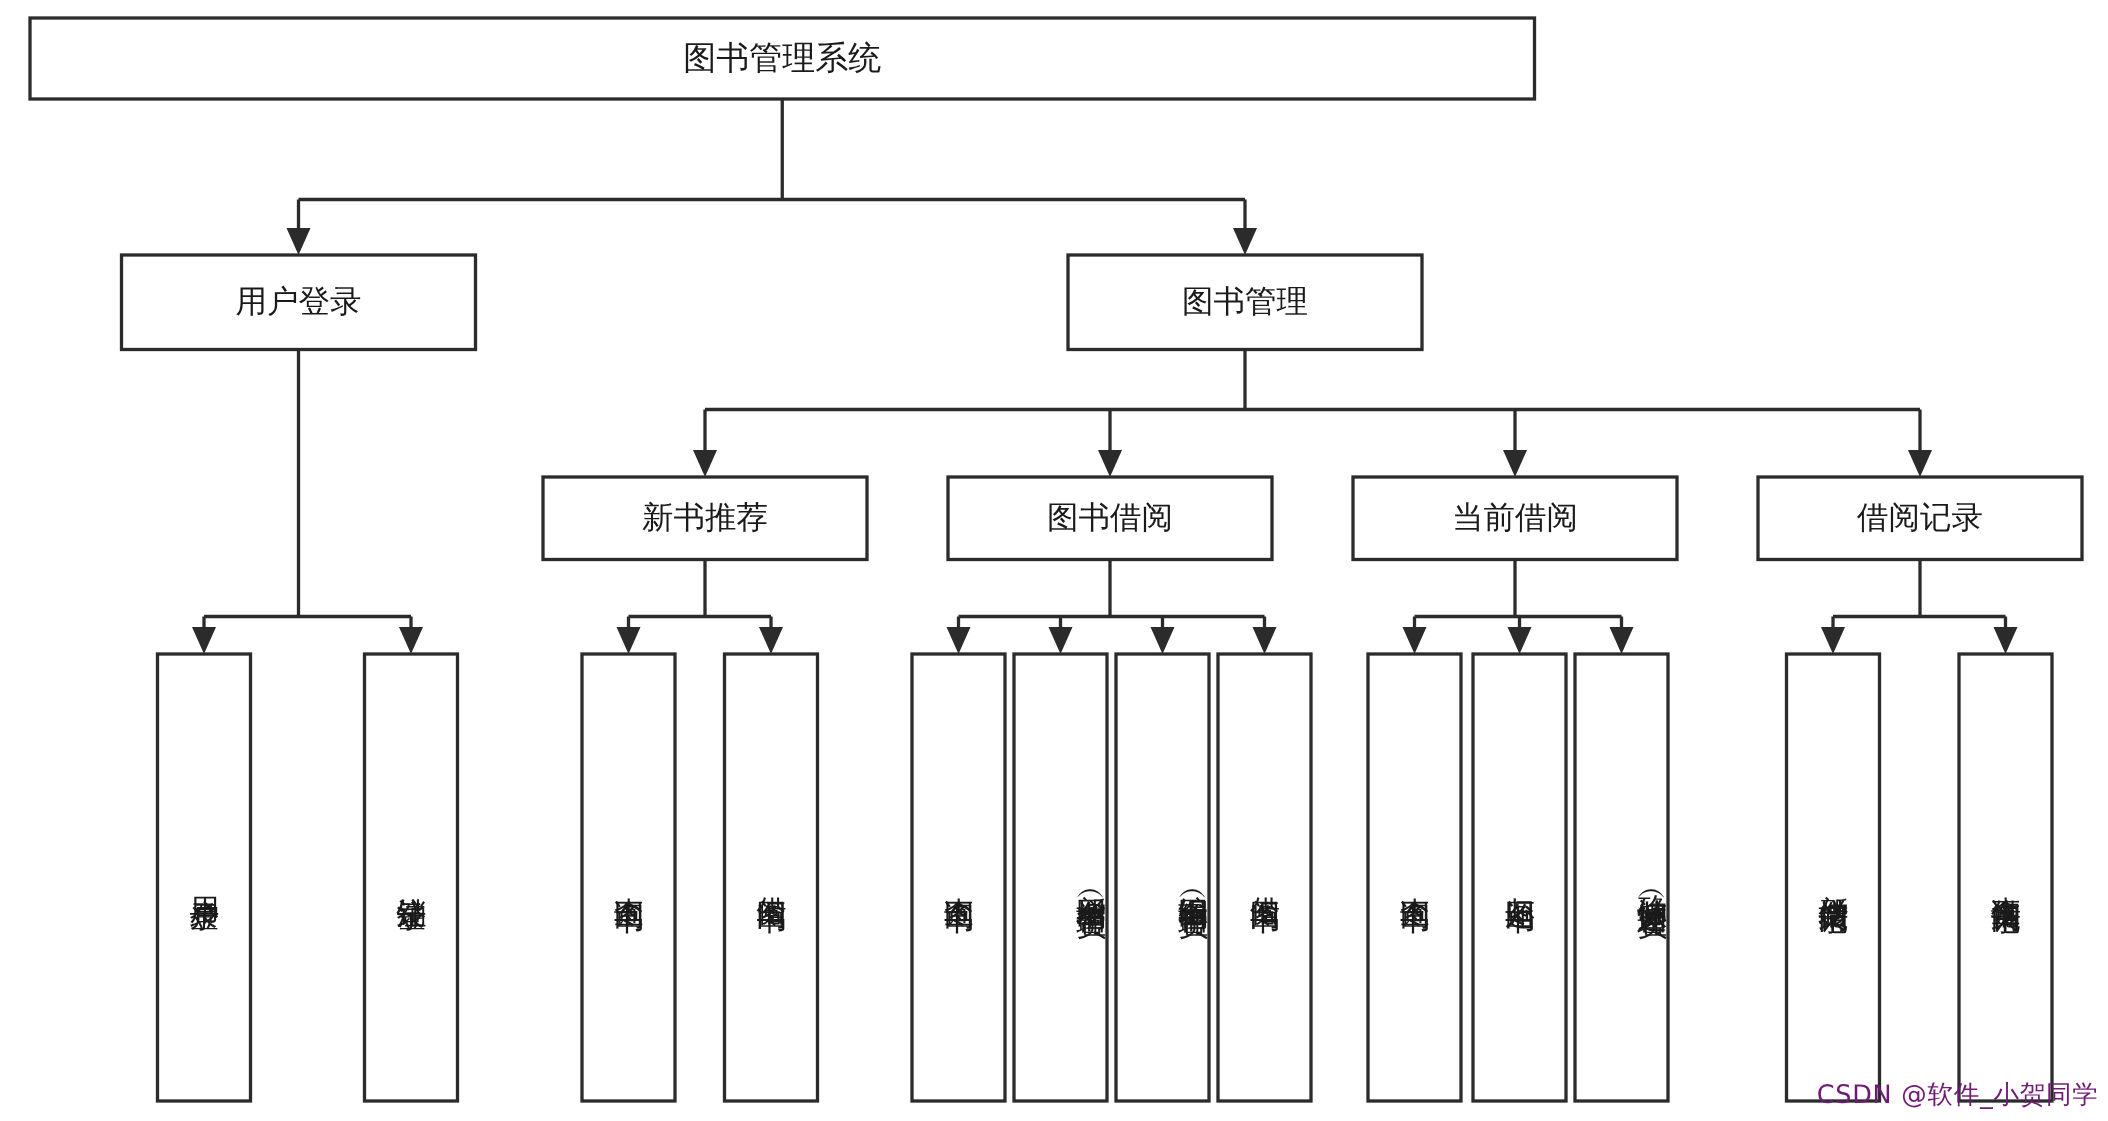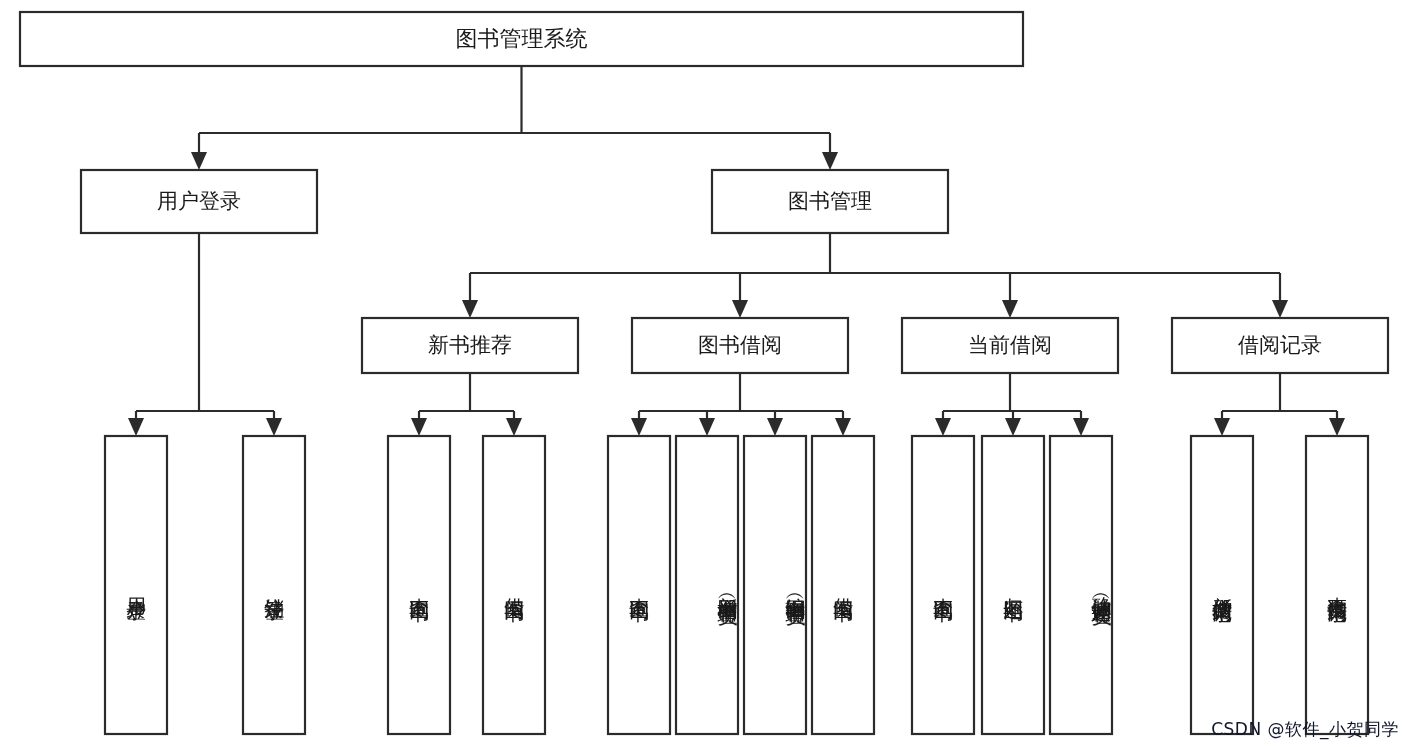--- a/index.html
+++ b/index.html
@@ -68,21 +68,21 @@
     letter-spacing: 1.5px;
     pointer-events: none;
     user-select: none;
   }
   .watermark {
     position: absolute;
     right: 8px;
     bottom: 6px;
     font-family: "DejaVu Sans", "Liberation Sans", sans-serif;
     font-size: 17px;
-    color: #0f172a;
+    color: #701a75;
     letter-spacing: 0.5px;
     white-space: nowrap;
   }
 </style>
 </head>
 <body>
 
 <div id="diagram-root">
 
   <svg id="flow-svg" viewBox="0 0 1405 747">

